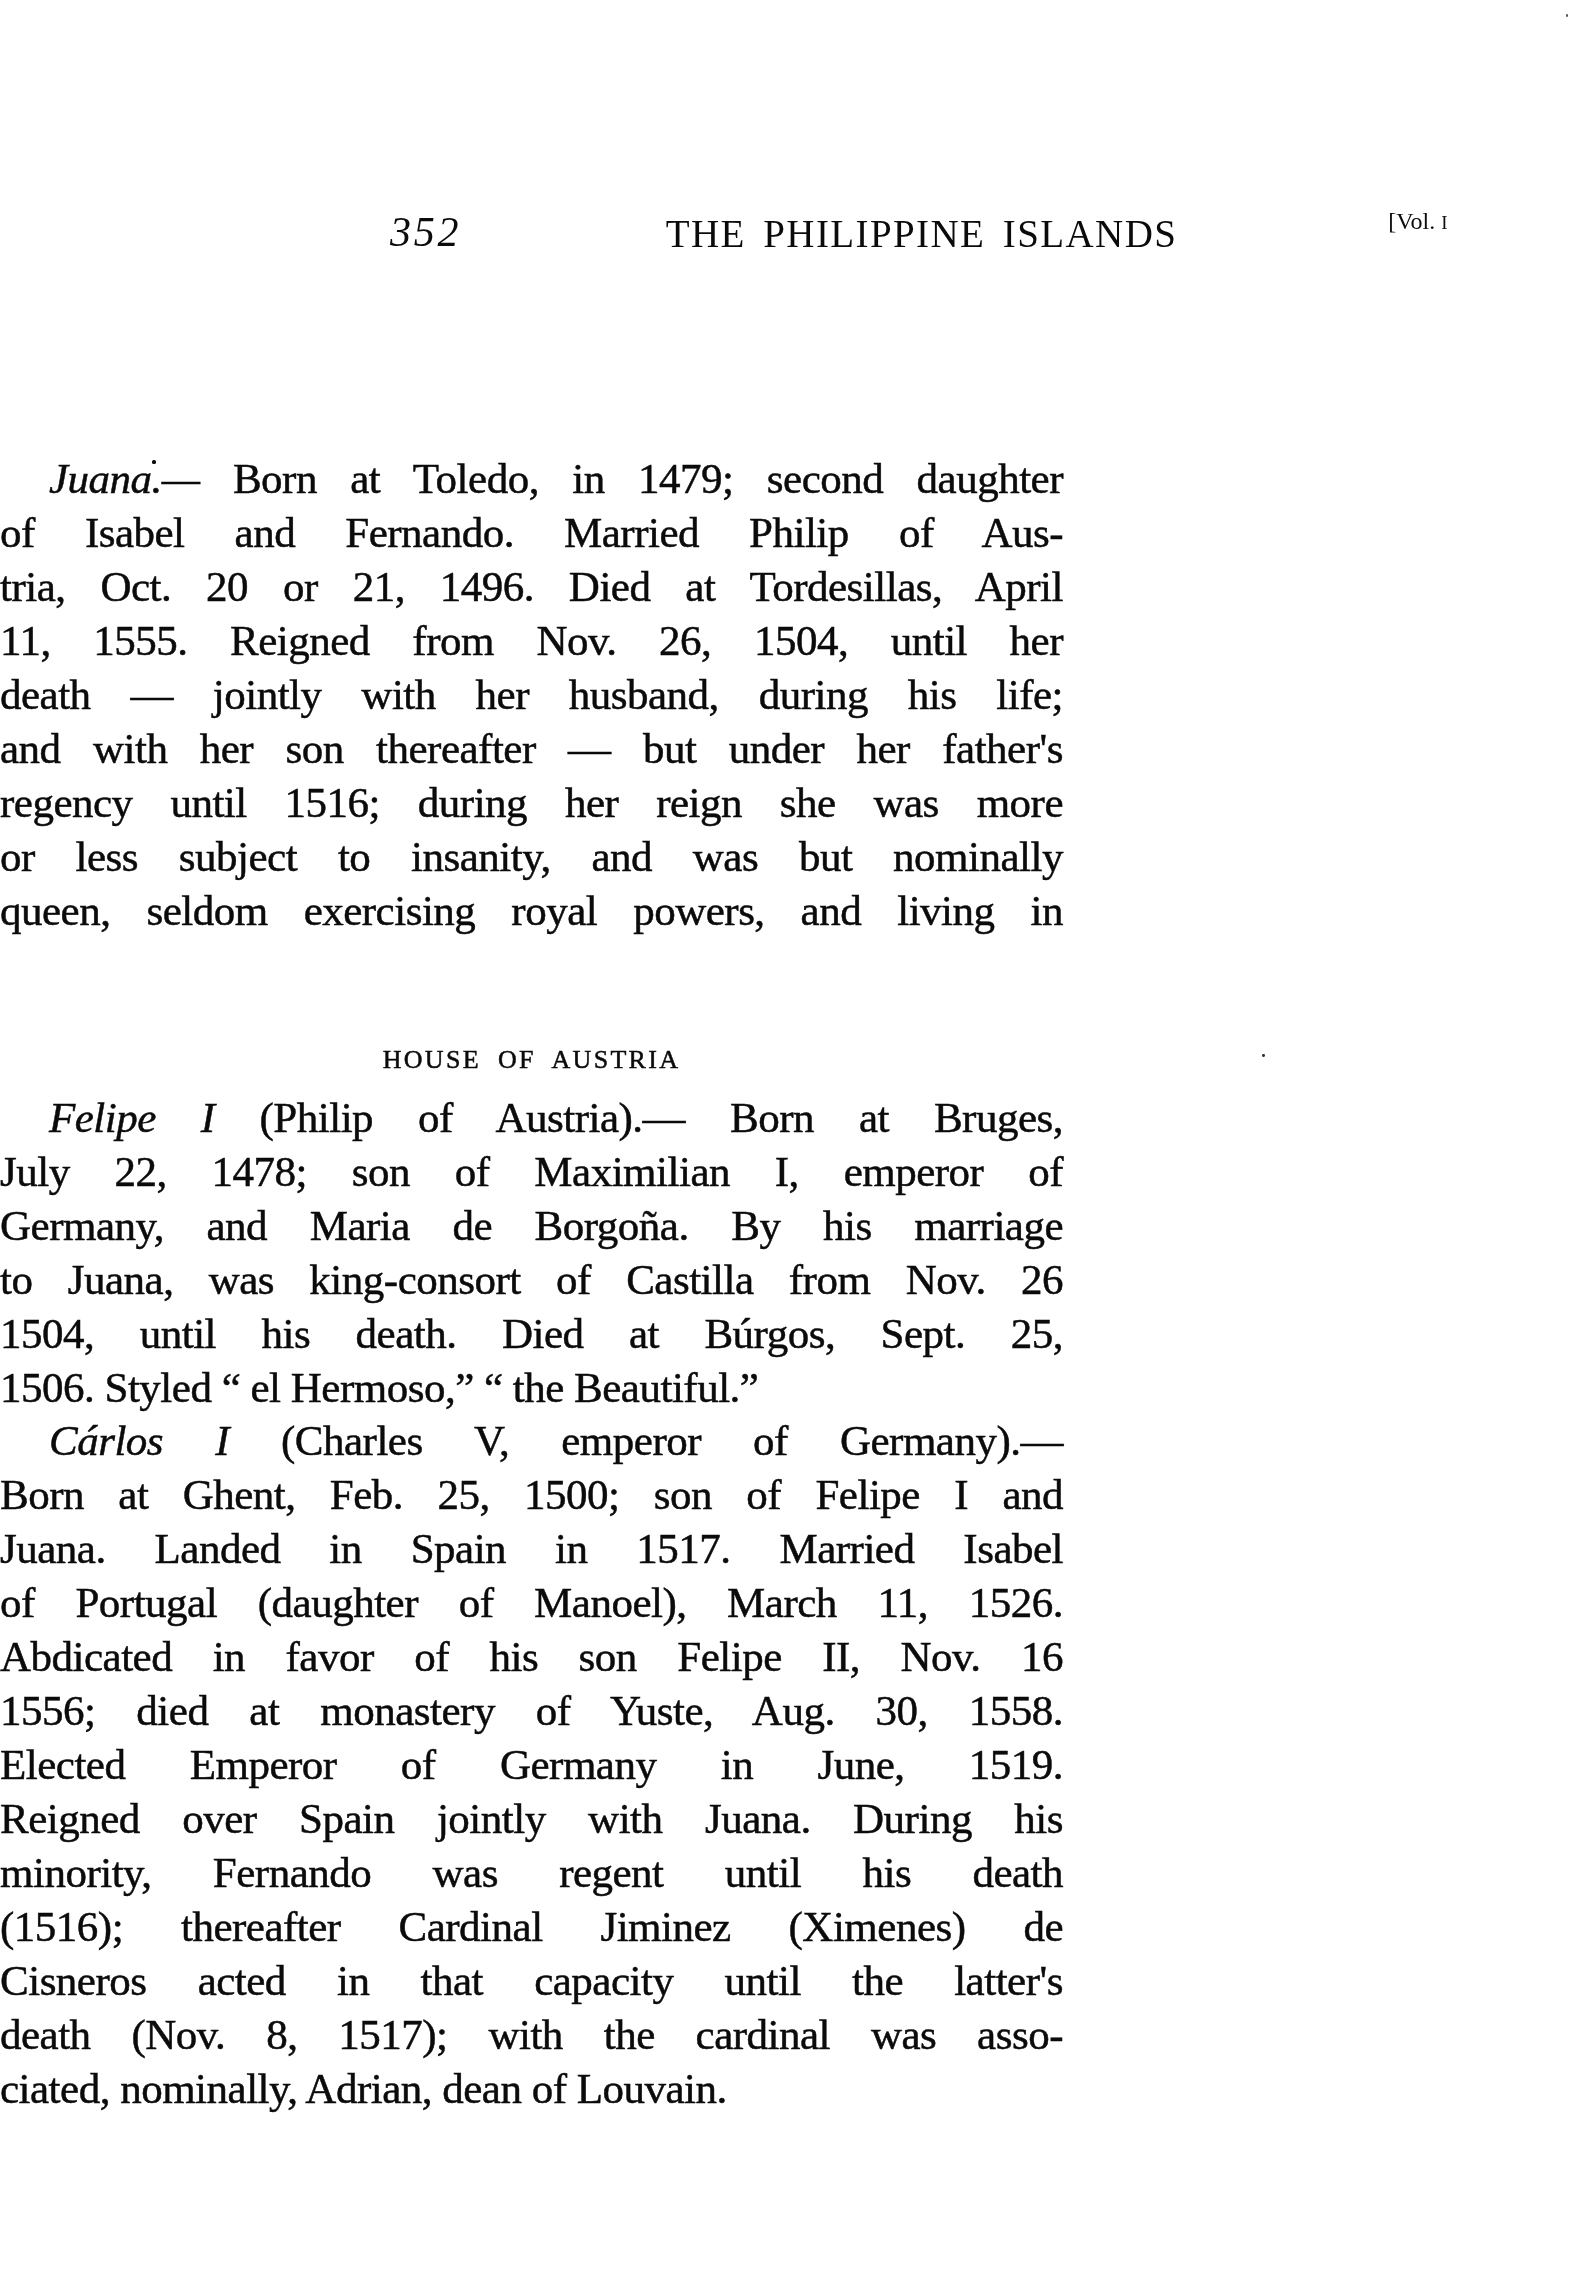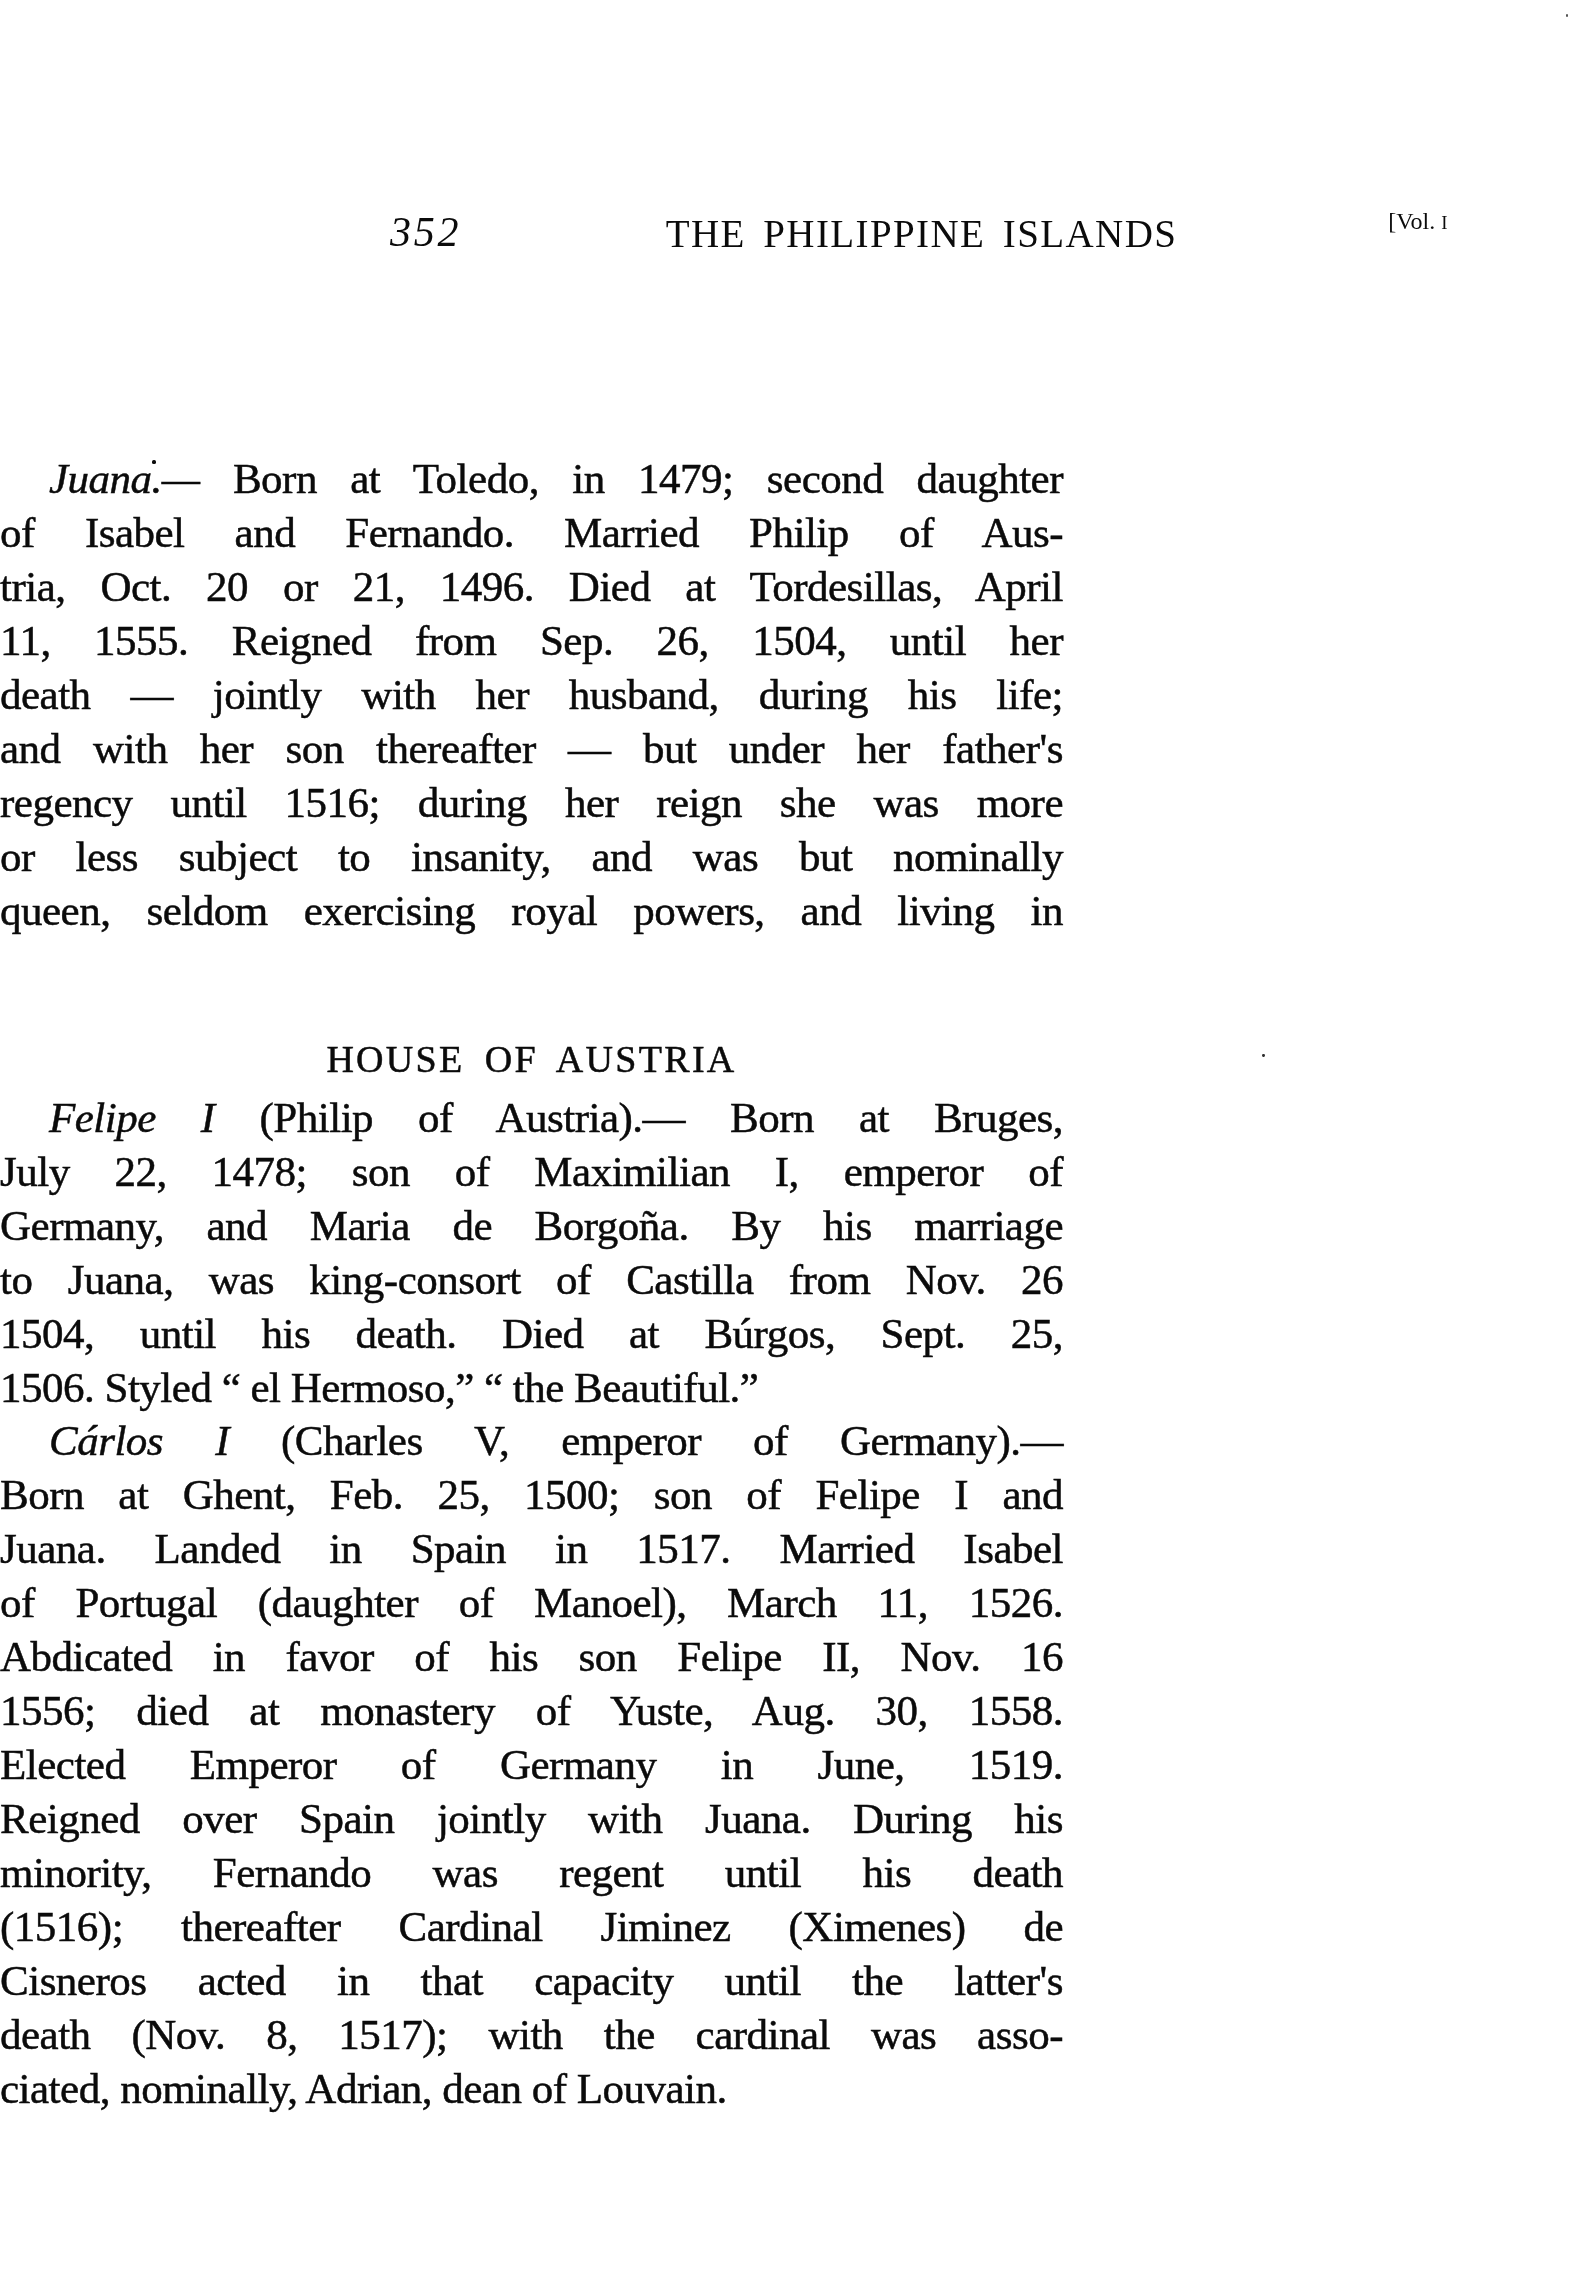--- a/index.html
+++ b/index.html
@@ -76,21 +76,21 @@
   .p1 { top: 275px; }
   .p2 { top: 452px; }
   .p3 { top: 1091px; }
   .p4 { top: 1414px; }
   .section-heading {
     position: absolute;
     top: 1034px;
     left: 0;
     right: 0;
     text-align: center;
-    font-size: 38px;
+    font-size: 26px;
     line-height: 51px;
     letter-spacing: 2.3px;
     word-spacing: 8.3px;
     -webkit-text-stroke: 0.5px #0b0b0b;
   }
   
   .speck {
     position: absolute;
     background: #0b0b0b;
     border-radius: 45%;
@@ -108,21 +108,21 @@
     <span class="pagenum">352</span>
     <span class="running-title">THE PHILIPPINE ISLANDS</span>
     <span class="volume"><span>[Vol.</span>&nbsp;<span class="numeral">I</span></span>
   </div>
 
 
   <div class="text-col para p2">
     <div class="line indent"><span class="lead">Juana.—</span><span> Born at Toledo, in 1479; second daughter</span></div>
     <div class="line">of Isabel and Fernando.  Married Philip of Aus-</div>
     <div class="line">tria, Oct. 20 or 21, 1496.  Died at Tordesillas, April</div>
-    <div class="line">11, 1555.  Reigned from Sep. 26, 1504, until her</div>
+    <div class="line">11, 1555.  Reigned from Nov. 26, 1504, until her</div>
     <div class="line">death — jointly with her husband, during his life;</div>
     <div class="line">and with her son thereafter — but under her father's</div>
     <div class="line">regency until 1516; during her reign she was more</div>
     <div class="line">or less subject to insanity, and was but nominally</div>
     <div class="line">queen, seldom exercising royal powers, and living in</div>
   </div>
 
   <div class="text-col section-heading">HOUSE OF AUSTRIA</div>
 
   <div class="text-col para p3">

